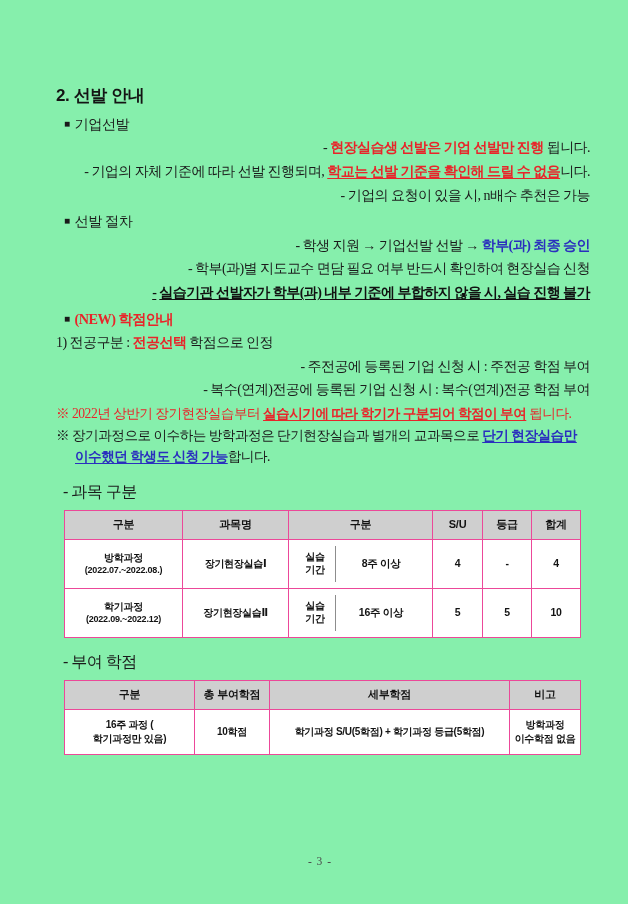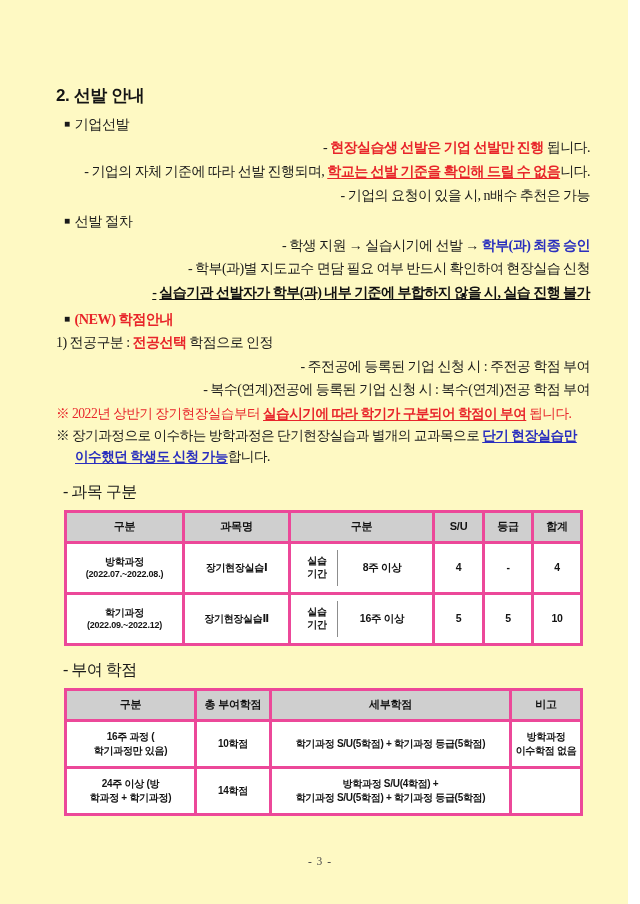--- a/index.html
+++ b/index.html
@@ -13,21 +13,21 @@
     position: relative;
     font-family: "Liberation Serif", "DejaVu Serif", serif;
     color: #1a1a1a;
     overflow: hidden;
   }
   .page {
     position: absolute;
     left: 0; top: 0;
     width: 628px;
     height: 904px;
-    background: #fef9c3;
+    background: #86efac;
   }
   .content {
     position: absolute;
     left: 56px;
     top: 84px;
     width: 534px;
   }
 
   
   .h-section {
@@ -105,21 +105,21 @@
   .tbl-wrap { padding-left: 8px; }
   table.doc {
     border-collapse: collapse;
     width: 516px;
     font-family: "Liberation Sans", "DejaVu Sans", sans-serif;
     font-size: 10px;
     letter-spacing: -0.3px;
     table-layout: fixed;
   }
   table.doc th, table.doc td {
-    border: 3px solid #ec4899;
+    border: 1px solid #ec4899;
     text-align: center;
     vertical-align: middle;
     padding: 4px 2px;
     color: #131313;
     line-height: 1.35;
   }
   table.doc th {
     background: #cfcfcf;
     font-weight: bold;
     font-size: 11px;
@@ -199,21 +199,21 @@
       <span>-</span>
       <span>기업의 요청이 있을 시, n배수 추천은 가능</span>
     </div>
 
     <div class="bullet-sq" style="margin-top:4px;">
       <span class="sq">■</span><span>선발 절차</span>
     </div>
 
     <div class="dash-line">
       <span>-</span>
-      <span>학생 지원 → 실습시기에 선발 → </span><span class="blue-b">학부(과) 최종 승인</span>
+      <span>학생 지원 → 기업선발 선발 → </span><span class="blue-b">학부(과) 최종 승인</span>
     </div>
 
     <div class="dash-line">
       <span>-</span>
       <span>학부(과)별 지도교수 면담 필요 여부 반드시 확인하여 현장실습 신청</span>
     </div>
 
     <div class="dash-line">
       <span class="blk-bu">-</span>
       <span class="blk-bu">실습기관 선발자가 학부(과) 내부 기준에 부합하지 않을 시, 실습 진행 불가</span>
@@ -345,34 +345,20 @@
             </td>
             <td>10학점</td>
             <td class="cell-2l">
               <div>학기과정 S/U(5학점) + 학기과정 등급(5학점)</div>
             </td>
             <td class="cell-2l">
               <div>방학과정</div>
               <div>이수학점 없음</div>
             </td>
           </tr>
-          <tr>
-            <td class="cell-2l">
-              <div>24주 이상 (방</div>
-              <div>학과정 + 학기과정)</div>
-            </td>
-            <td>14학점</td>
-            <td class="cell-2l">
-              <div>방학과정 S/U(4학점) +</div>
-              <div>학기과정 S/U(5학점) + 학기과정 등급(5학점)</div>
-            </td>
-            <td class="cell-2l">
-              <div></div>
-            </td>
-          </tr>
         </tbody>
       </table>
     </div>
 
   </div>
 
   <div class="footer">- 3 -</div>
 </div>
 
 </body></html>

